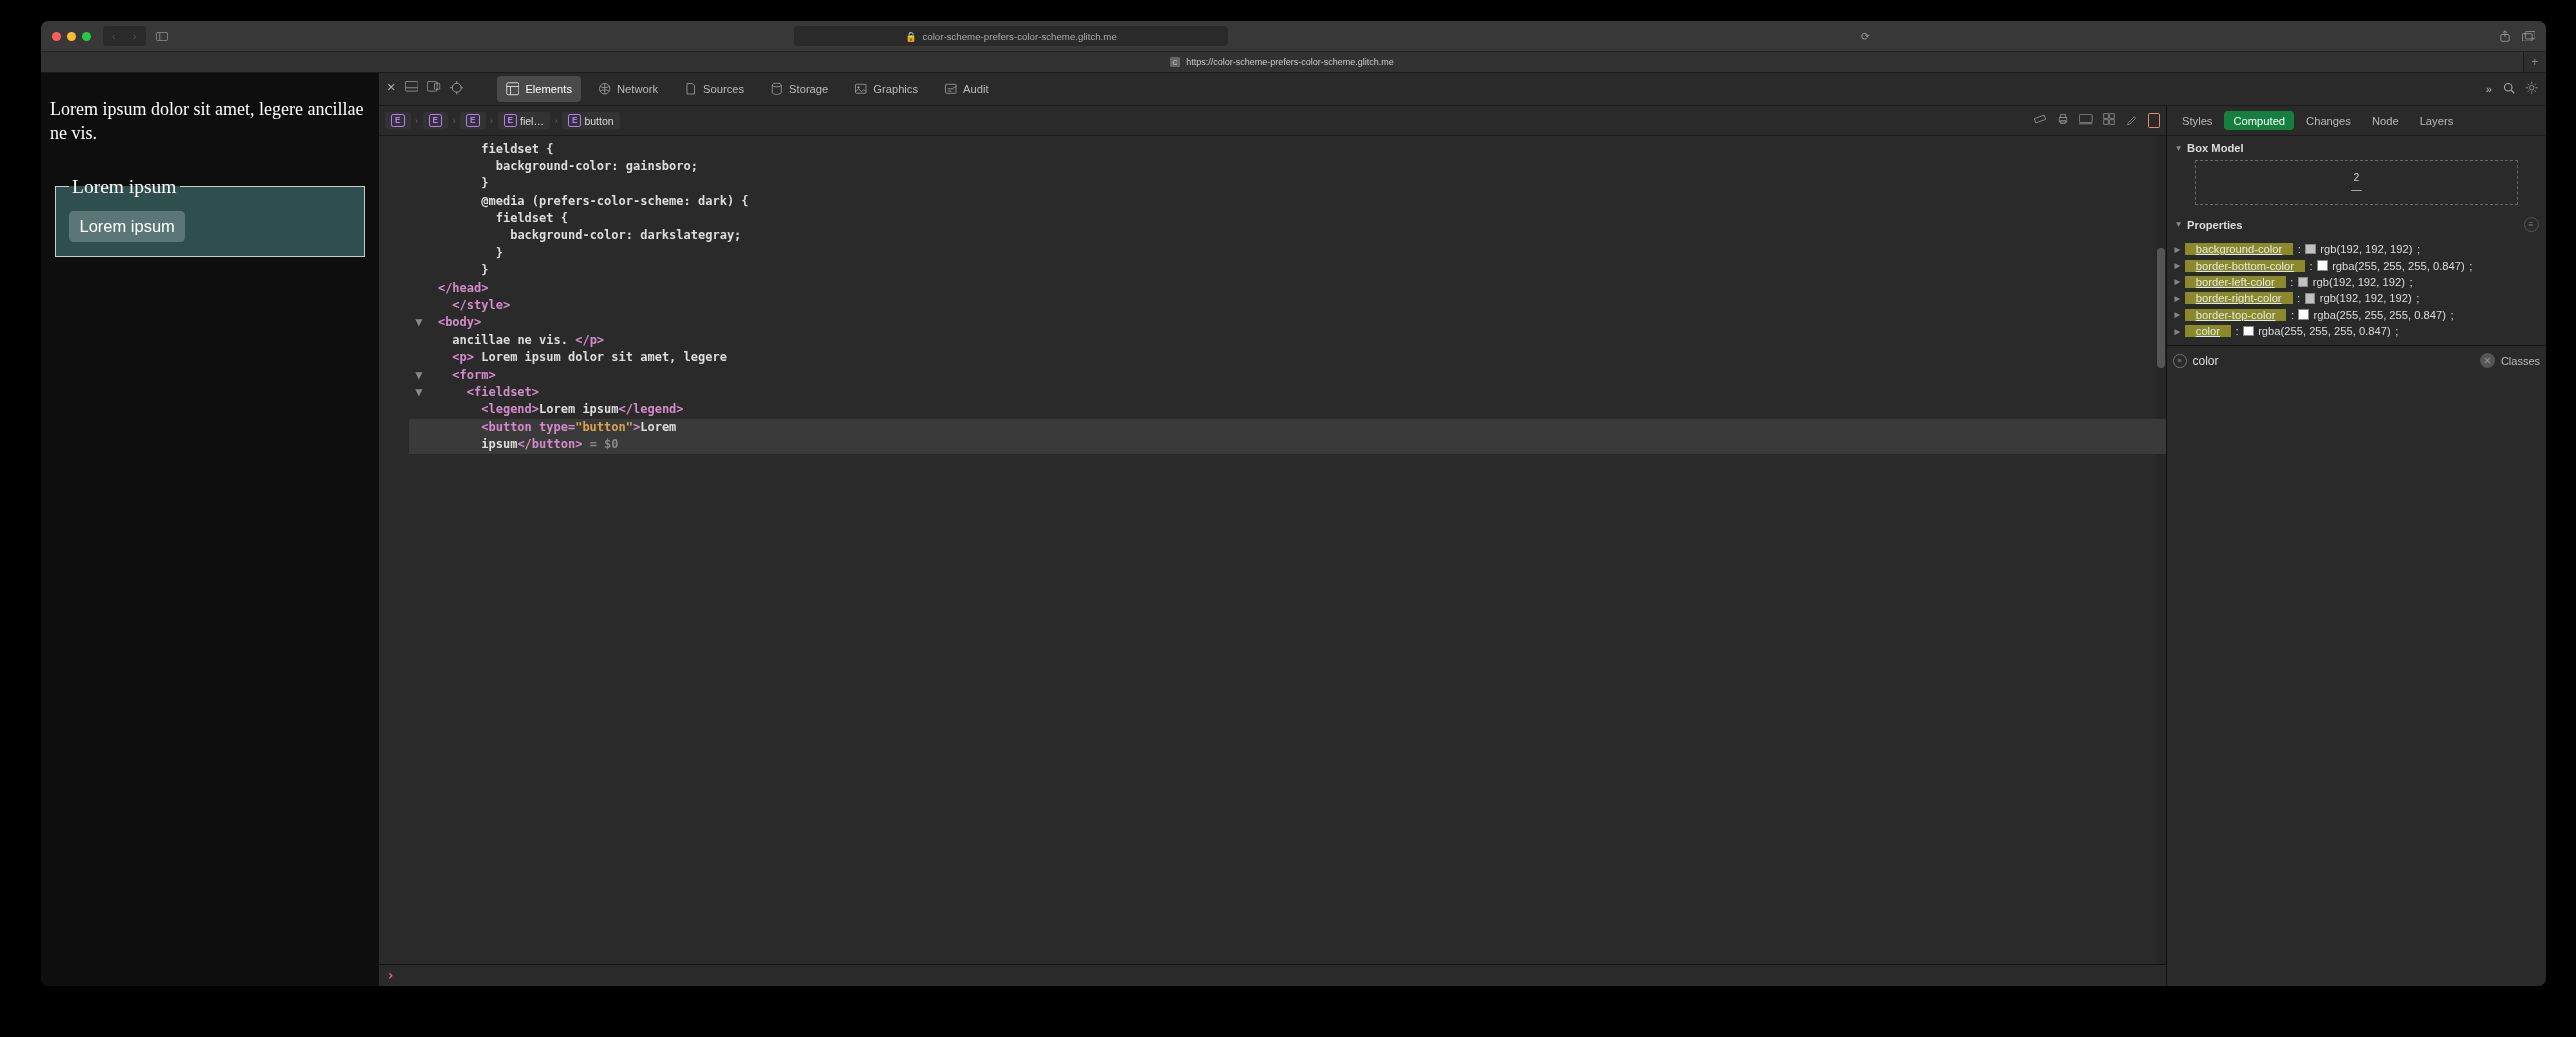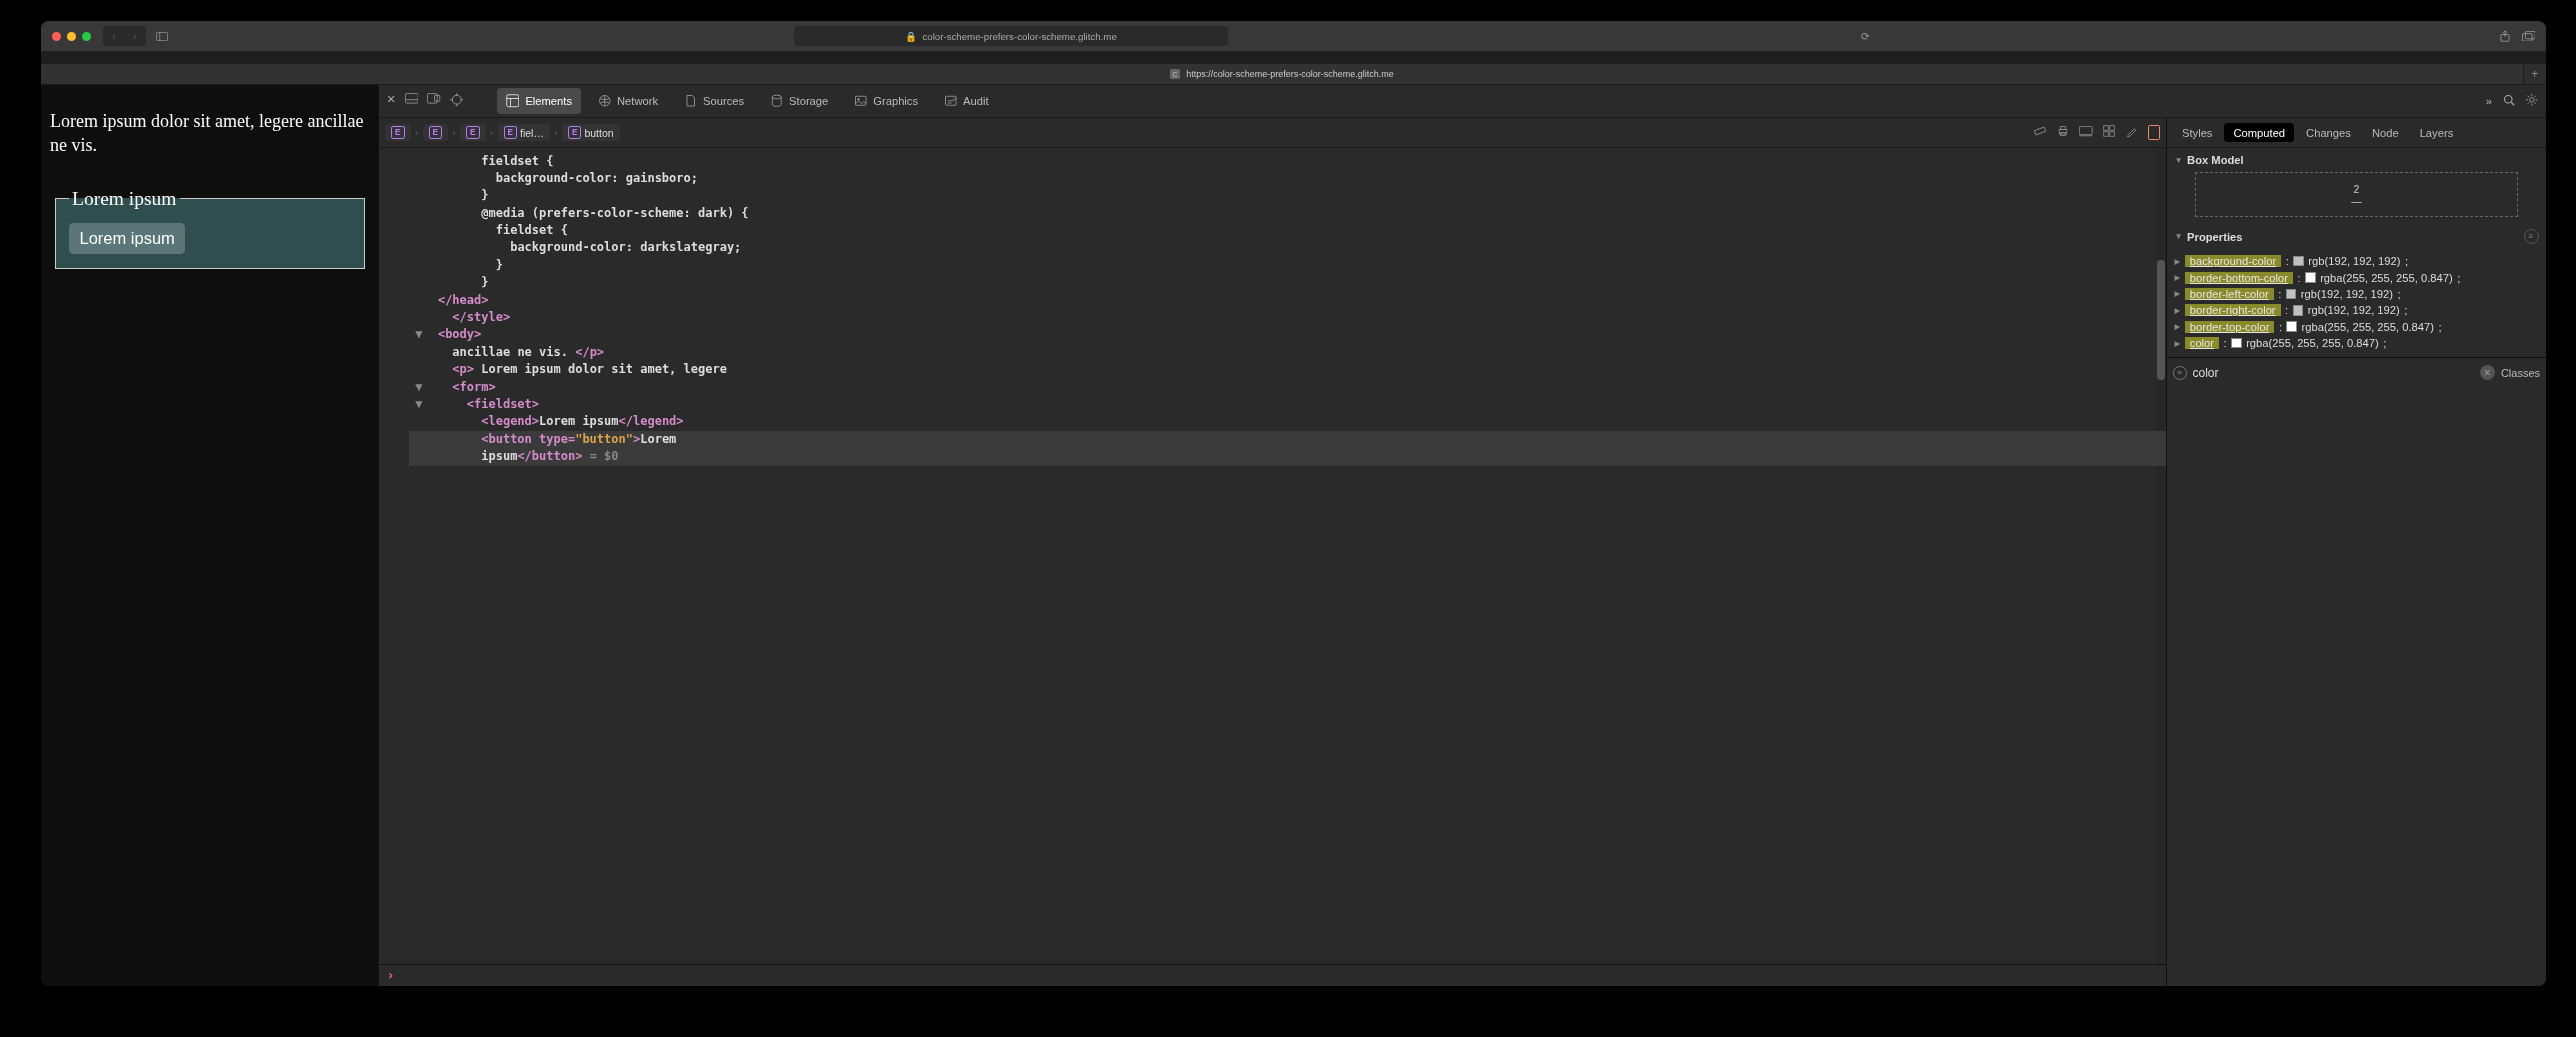--- a/index.html
+++ b/index.html
@@ -47,21 +47,20 @@
     height:19.5px; background:#2a2a2a; border-radius:3.7px;
     display:flex; align-items:center; justify-content:center;
     color:#aaa; font-size:9.7px; gap:4.5px;
   }
   .tb-right{margin-left:auto; display:flex; gap:10.5px; color:#aaa;}
   .tb-icon{width:13.5px;height:13.5px;display:inline-flex;align-items:center;justify-content:center}
 
   .tabbar {
     height:21px; background:#2e2e2e; display:flex; align-items:center;
     border-bottom:0.7px solid #1a1a1a;
-    margin-top:12px;
   }
   .tab {
     flex:1; height:100%; display:flex; align-items:center; justify-content:center;
     gap:6px; font-size:9px; color:#ccc; background:#323232;
     border-right:0.7px solid #1a1a1a;
   }
   .tab-add{width:22.5px;display:flex;align-items:center;justify-content:center;color:#888;font-size:12px;}
   .favicon{width:10.5px;height:10.5px;background:#666;border-radius:1.5px;display:inline-flex;align-items:center;justify-content:center;font-size:6.7px;color:#ccc}
 
   .content {
@@ -154,36 +153,36 @@
   
   .sidebar {
     width:380px; border-left:0.7px solid #111; display:flex; flex-direction:column;
     font-family:-apple-system,sans-serif;
   }
   .sb-tabs {
     height:30px; display:flex; align-items:center; gap:3px;
     padding:0 6px; border-bottom:0.7px solid #1a1a1a; font-size:11.2px;
   }
   .sb-tab { padding:3.7px 9px; border-radius:3.7px; color:#bbb; }
-  .sb-tab.active { background:#000000; color:#fff; }
+  .sb-tab.active { background:#15803d; color:#fff; }
   .section-hdr {
     display:flex; align-items:center; gap:4.5px; padding:6px 7.5px;
     font-weight:600; color:#ddd; font-size:11.2px;
   }
   .section-hdr .tri{color:#888;font-size:8.2px}
   .section-hdr .filter-ico{margin-left:auto;width:15px;height:15px;border:0.7px solid #555;border-radius:7.5px;display:flex;align-items:center;justify-content:center;font-size:8.2px;color:#888}
   .boxmodel {
     margin:0 auto 6px; width:85%; height:45px;
     border:0.7px dashed #666; display:flex; flex-direction:column;
     align-items:center; justify-content:center; font-size:10.5px; color:#ccc;
   }
   .props { padding:3px 7.5px 6px; font-size:11.2px; }
   .prop { display:flex; align-items:center; gap:4.5px; padding:2.2px 0; flex-wrap:wrap; }
   .prop .tri{color:#888;font-size:7.5px}
-  .prop a { color:#e6e6e6; background:#8a8a2a; padding:0 5px; text-decoration:underline; }
+  .prop a { color:#e6e6e6; background:#8a8a2a; padding:0 11px; text-decoration:underline; }
   .swatch{width:10.5px;height:10.5px;border:0.7px solid #888;background:#fff;display:inline-block}
   .prop .v{color:#ddd}
   .sb-filter {
     height:30px; border-top:0.7px solid #111; display:flex; align-items:center;
     padding:0 6px; gap:6px;
   }
   .sb-filter input{
     flex:1; background:transparent; border:none; color:#ddd;
     font-size:12px; outline:none;
   }

